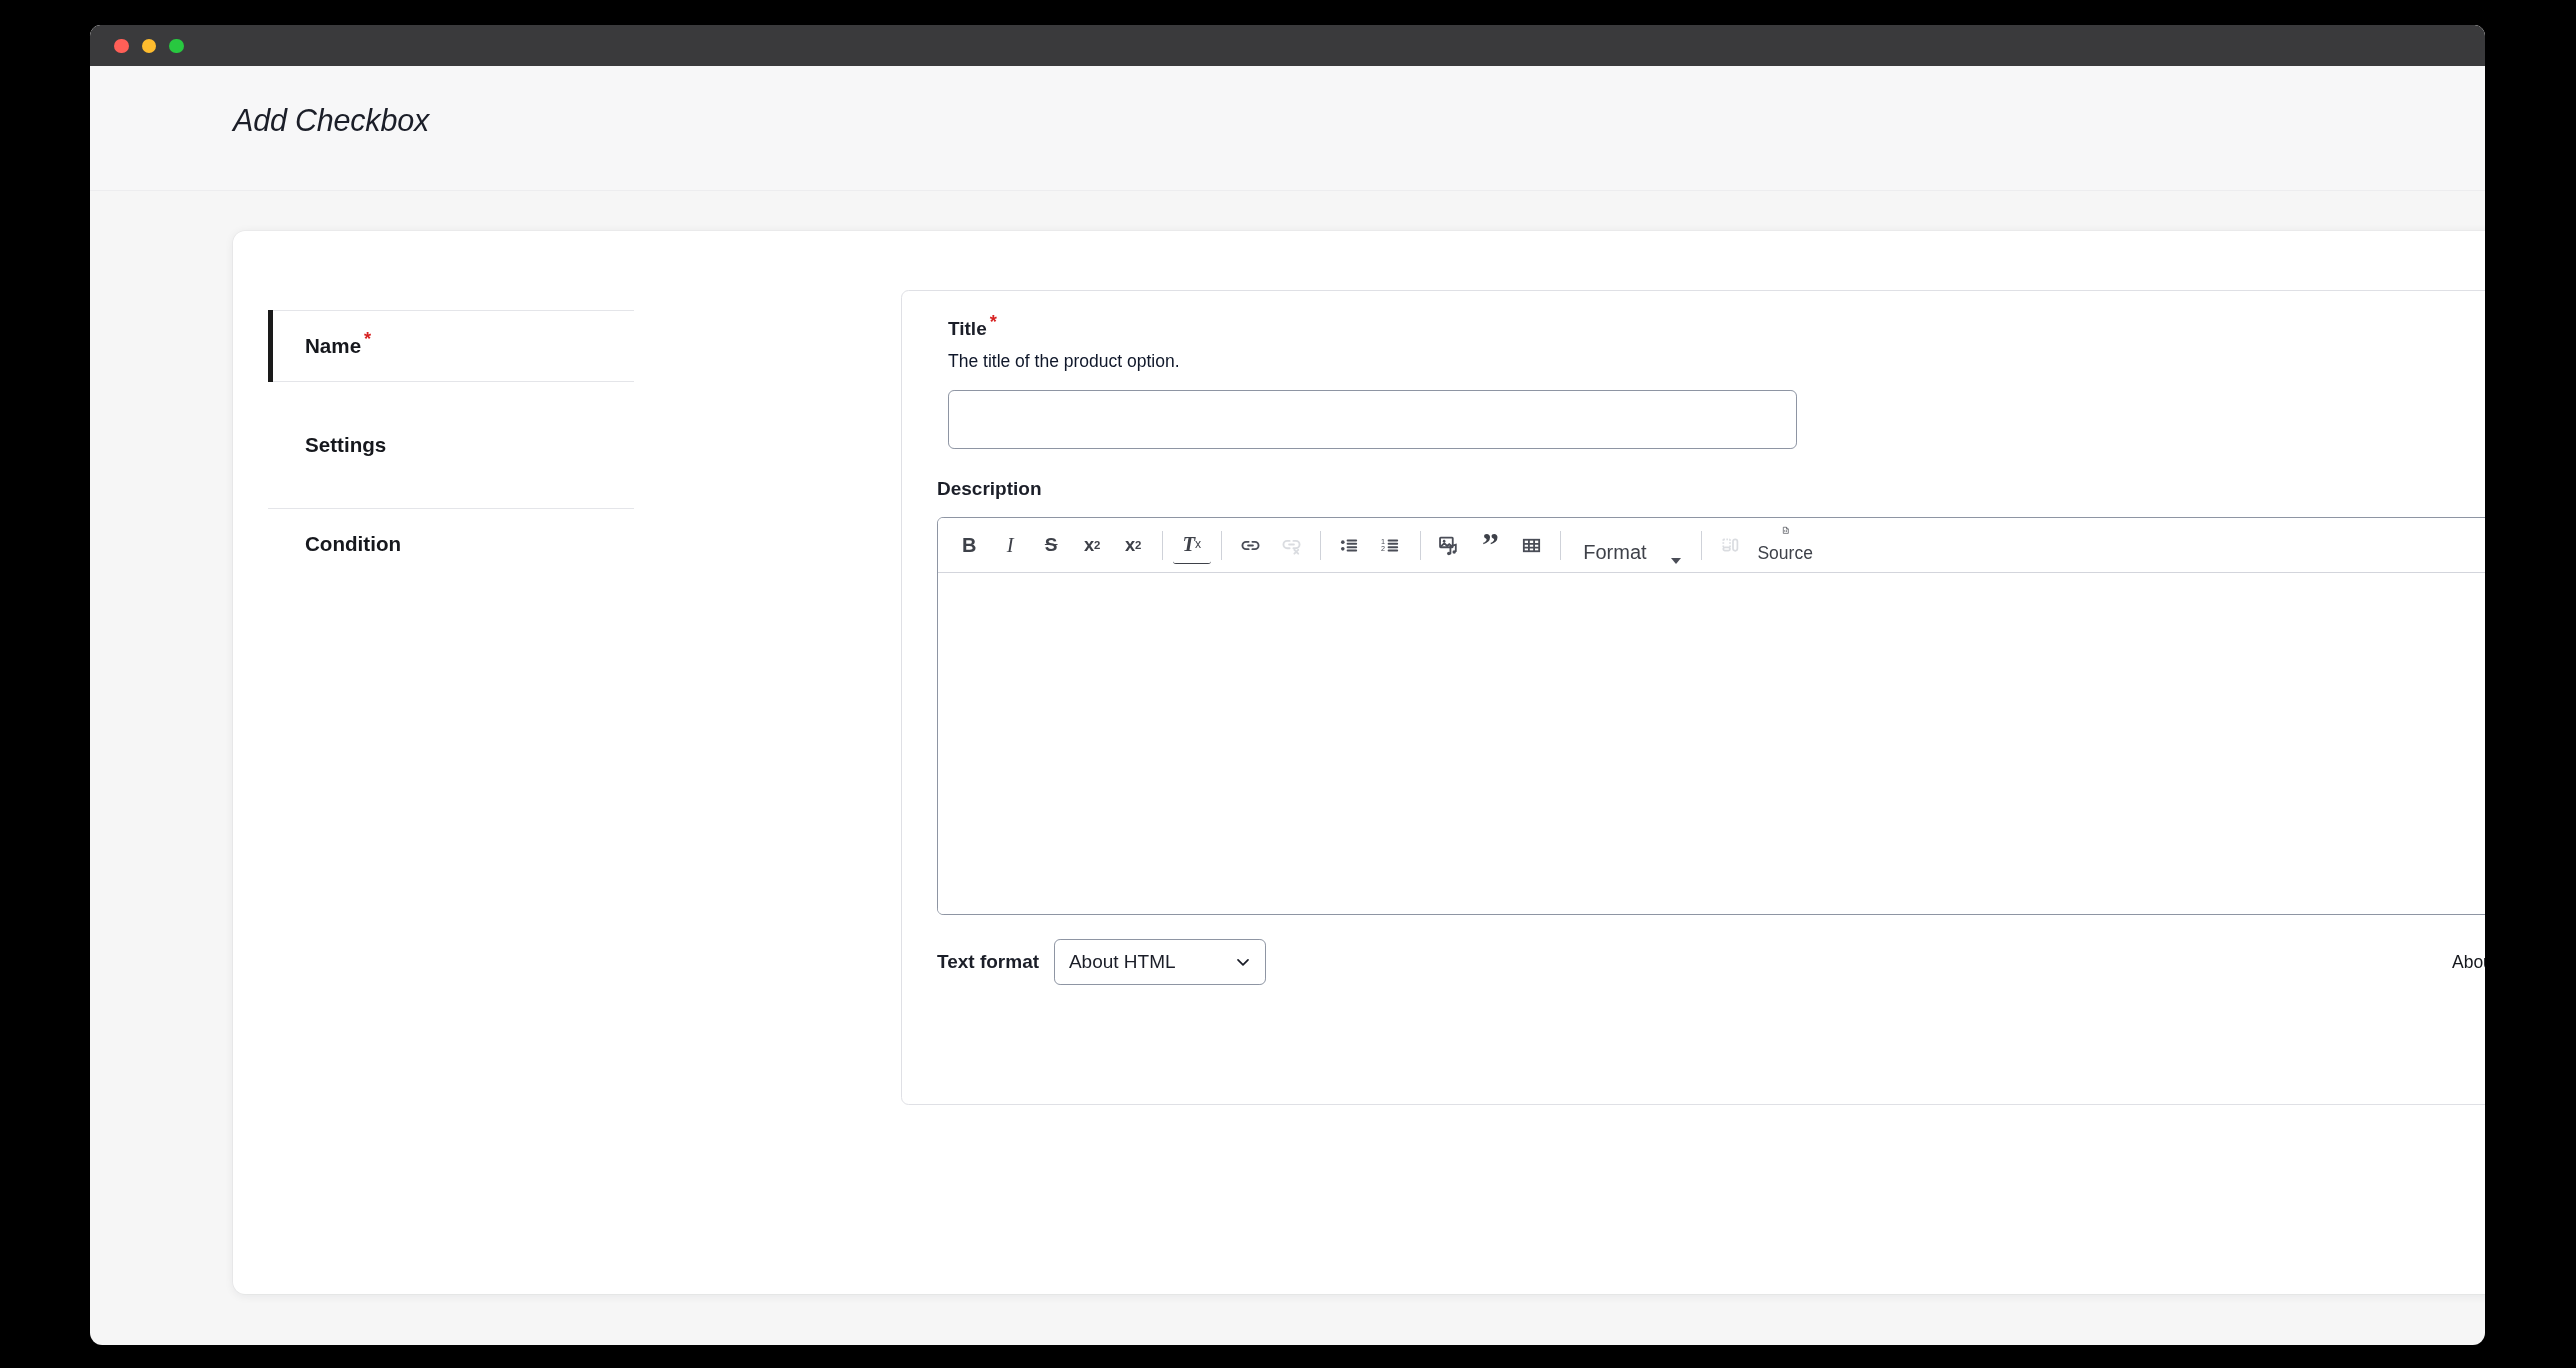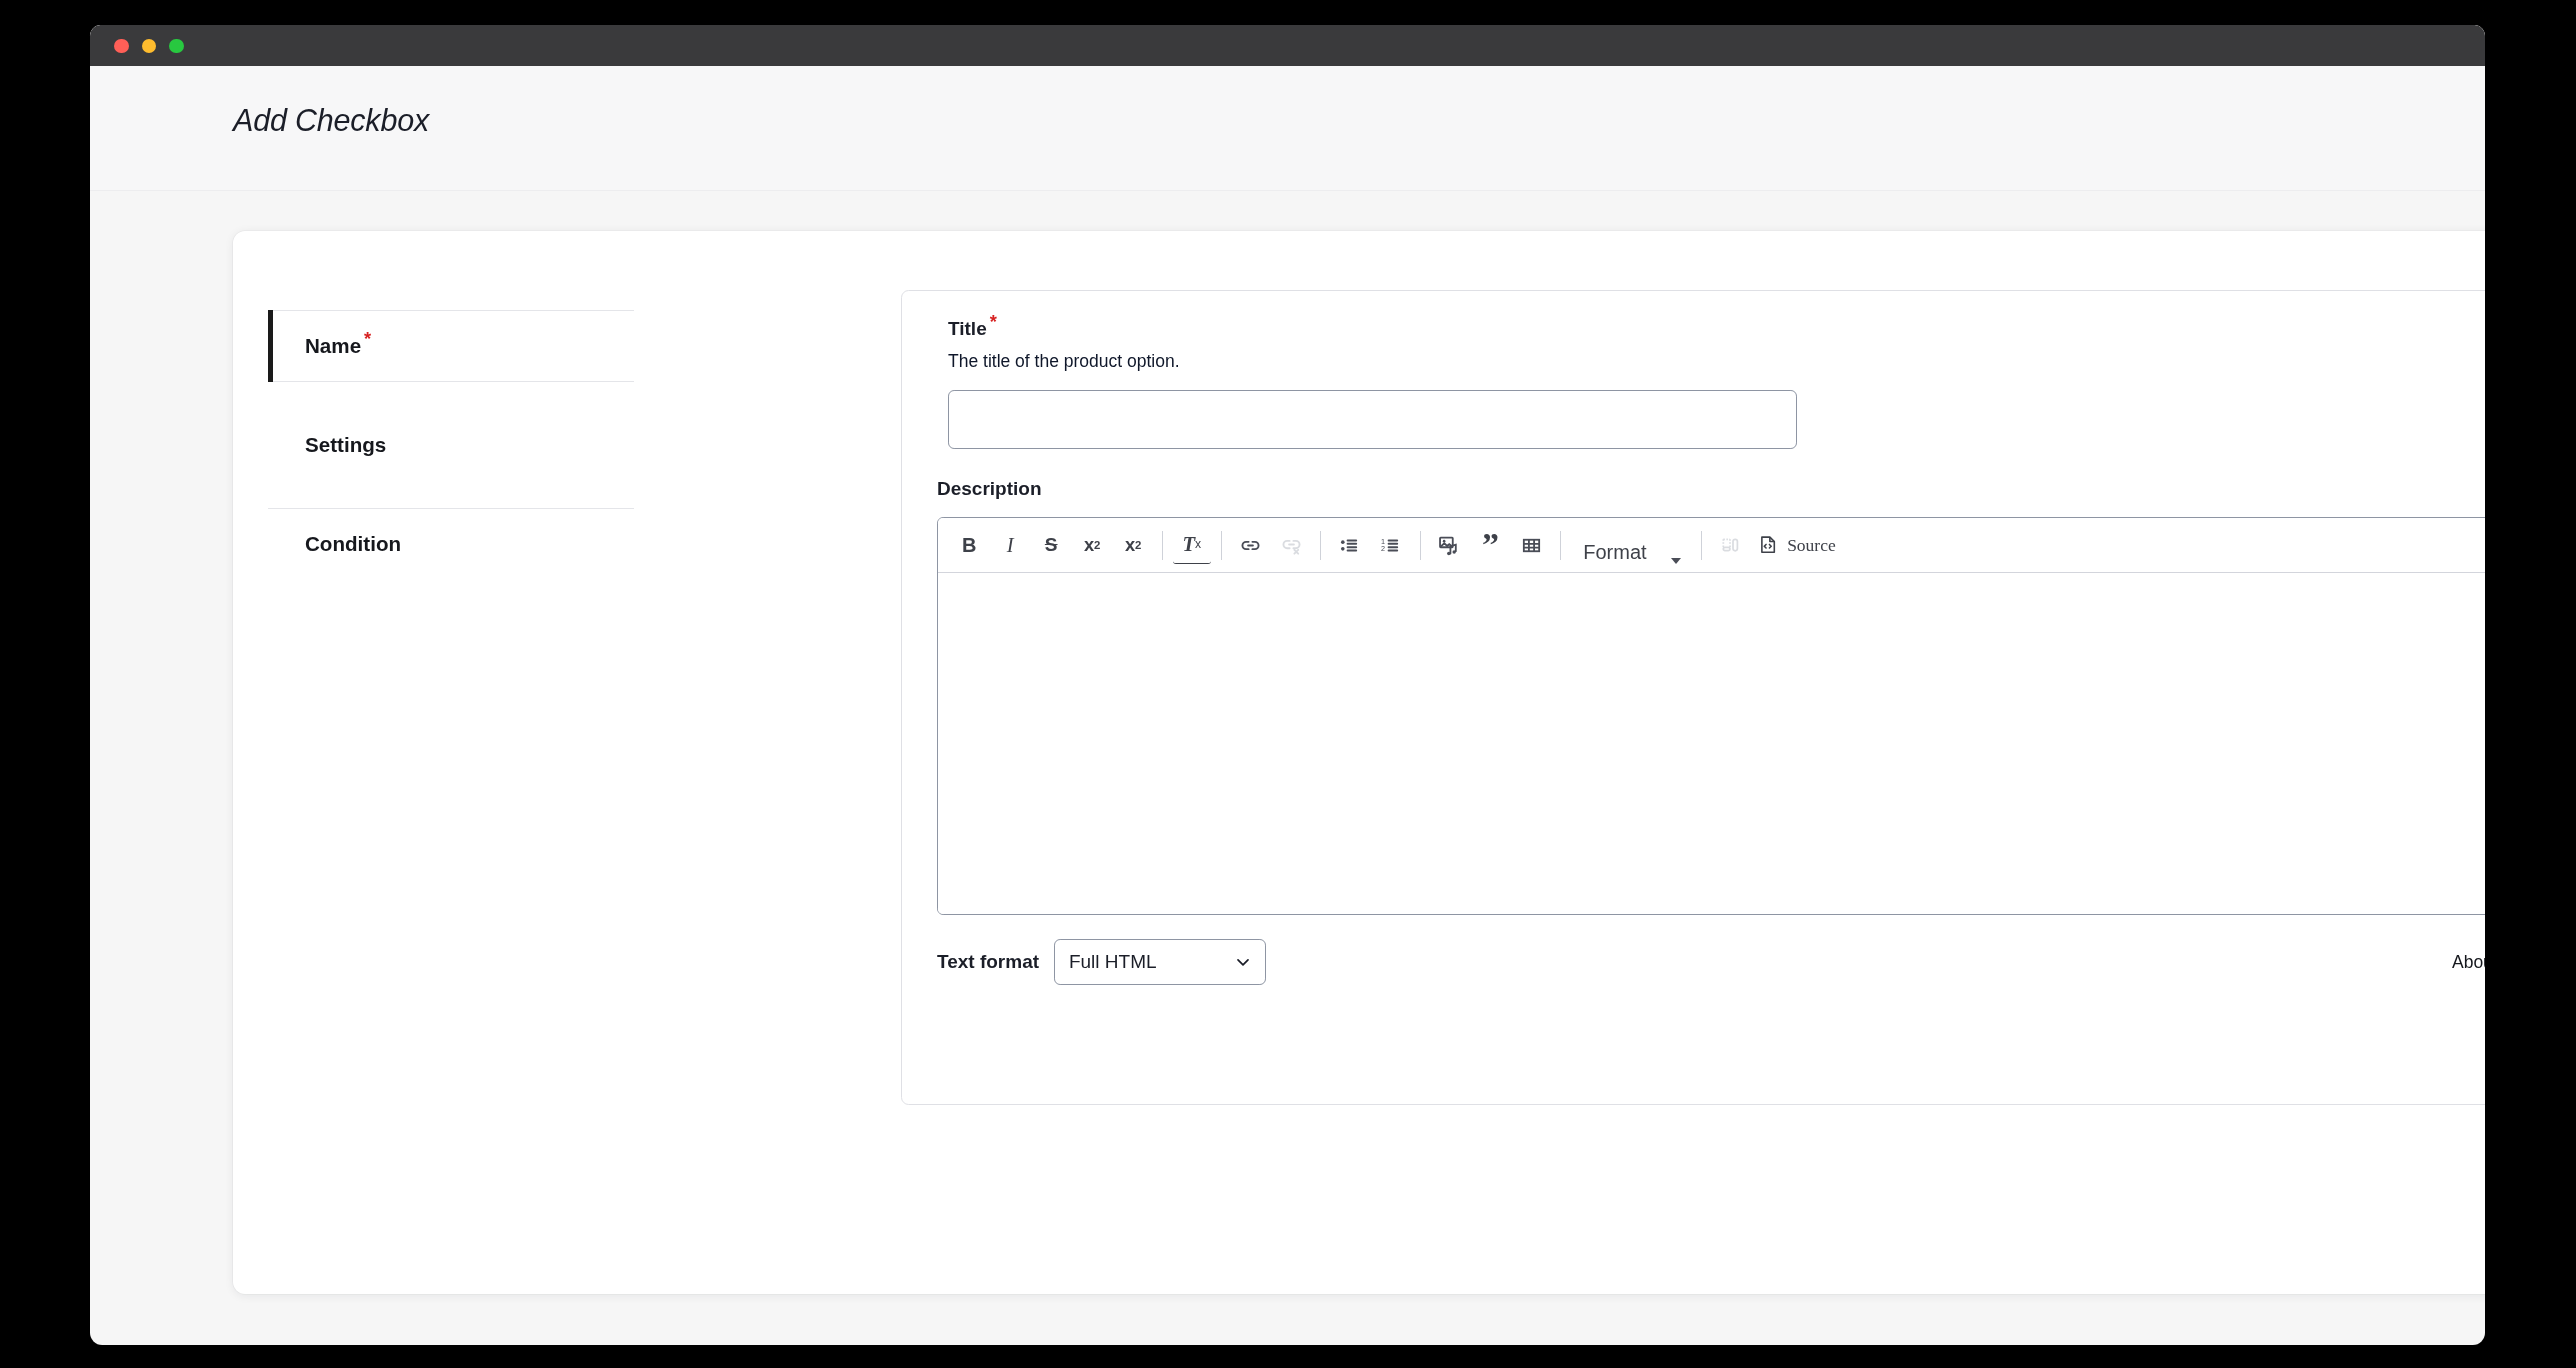--- a/index.html
+++ b/index.html
@@ -211,21 +211,22 @@
     width: 0; height: 0;
     border-left: 5.3px solid transparent;
     border-right: 5.3px solid transparent;
     border-top: 6.1px solid #4A4D57;
   }
   .tb-source {
     display: flex; align-items: center; gap: 8.4px;
     height: 38px; padding: 0 6.1px;
     cursor: pointer; border: none; background: none;
     font-size: 17.5px; color: #3E4149;
-    font-family: Liberation Serif, serif;
+    font-family: Liberation Sans, sans-serif;
+    flex-direction: column;
   }
 
   .editor-body {
     height: 341px;
     background: #FFFFFF;
     cursor: text;
   }
 
   
   .format-row {
@@ -403,21 +404,21 @@
               <span>Source</span>
             </button>
           </div>
 
           <div class="editor-body" contenteditable="true" style=""></div>
         </div>
 
         <div class="format-row" style="position:relative; margin-top:24.4px; width:1657px;">
           <span class="format-label">Text format</span>
           <div class="format-select">
-            <span>Full HTML</span>
+            <span>About HTML</span>
             <svg width="20" height="20" viewBox="0 0 24 24" fill="none" stroke="#1B1E28" stroke-width="2.1" stroke-linecap="round" stroke-linejoin="round">
               <path d="M6 9.5l6 6 6-6"></path>
             </svg>
           </div>
           <span class="about-link">About text formats</span>
         </div>
       </div>
 
     </section>
 

